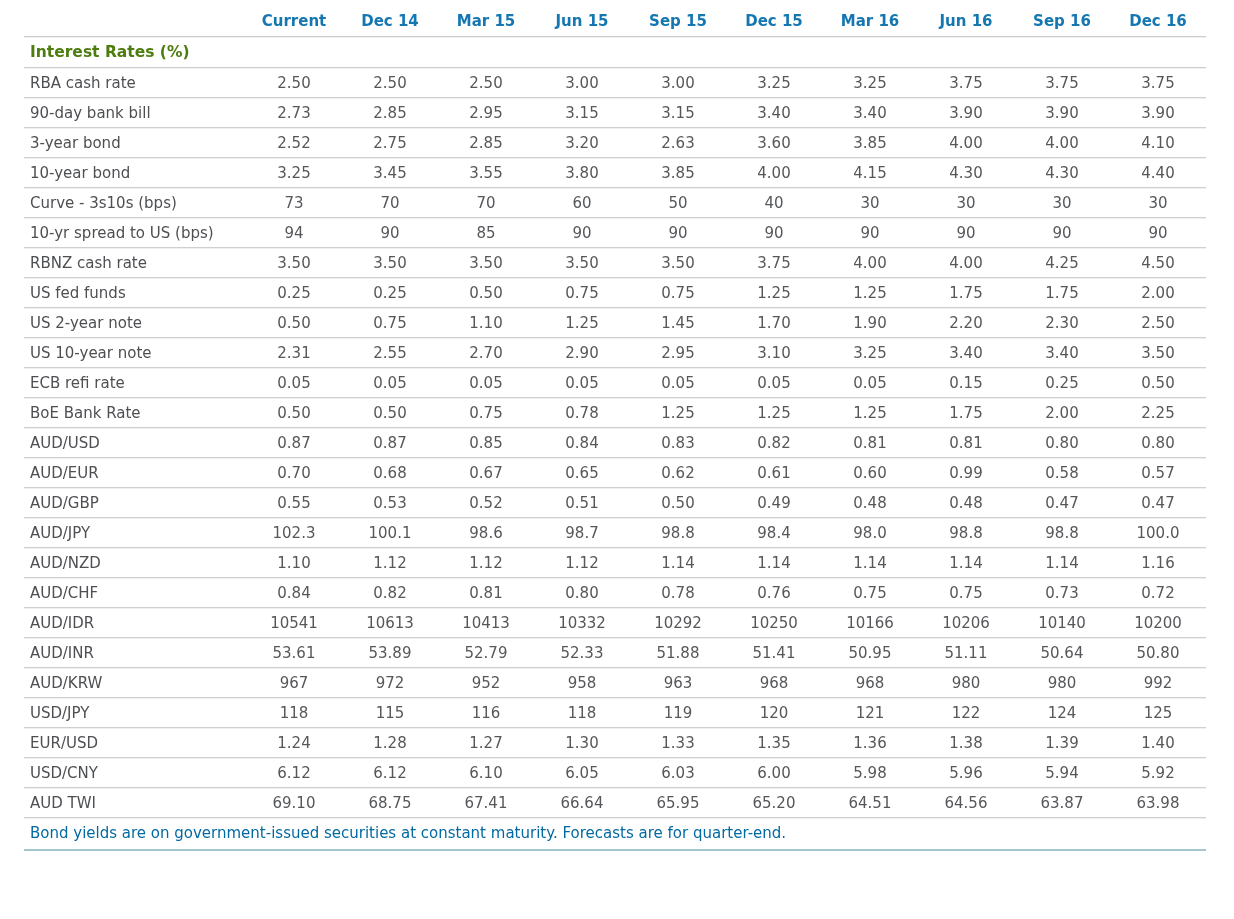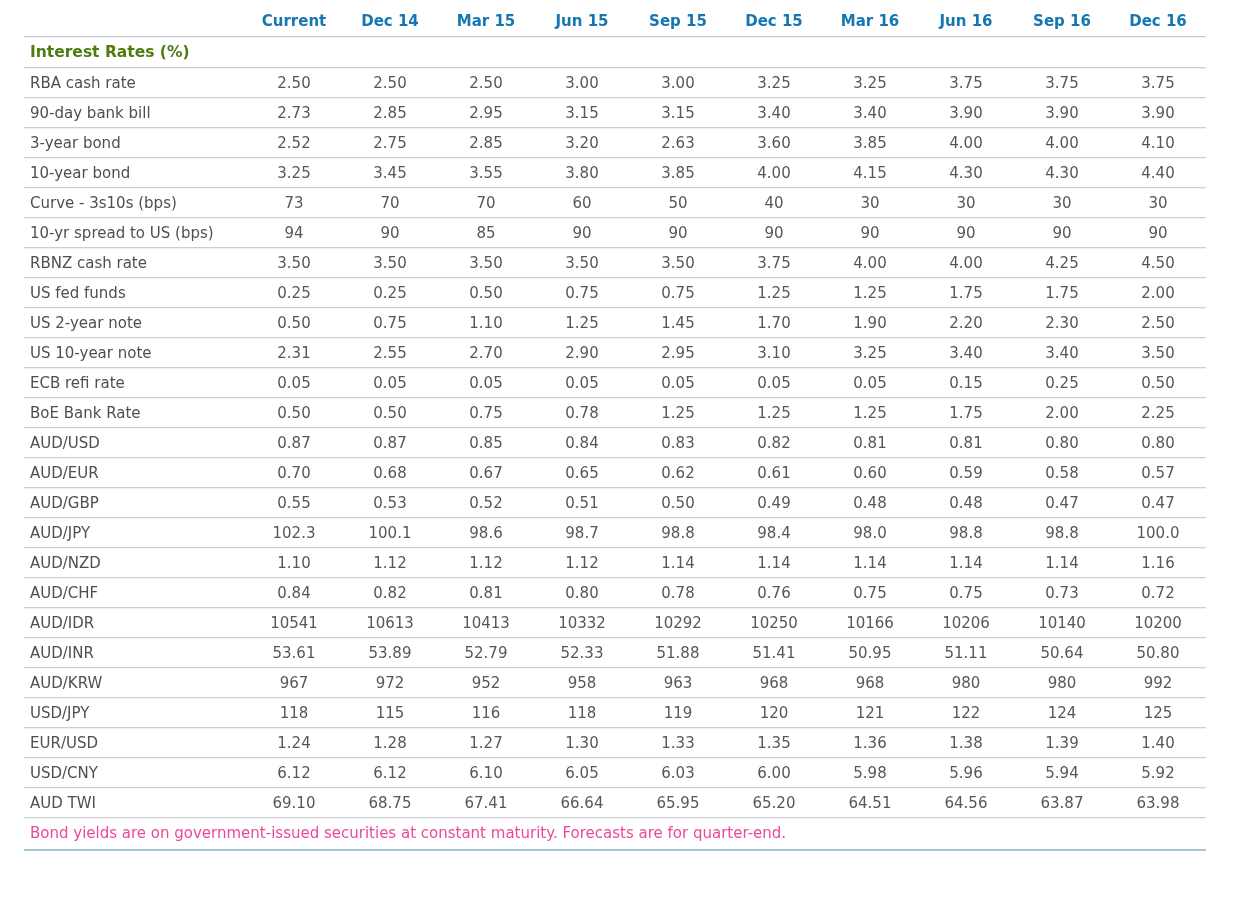--- a/index.html
+++ b/index.html
@@ -67,21 +67,21 @@
     padding-left: 6px;
     color: #4d4f52;
   }
   td.cell { text-align: center; }
 
   
   .footnote {
     width: 1182px;
     box-sizing: border-box;
     font-size: 15px;
-    color: #ec4899;
+    color: #0369a1;
     padding: 6px 0 7px 6px;
     border-bottom: 2px solid #a3c6d1;
   }
 </style>
 </head>
 <body>
 
 <div class="page">
   <table class="forecast">
     <colgroup>
@@ -287,21 +287,21 @@
         </tr>
         <tr>
           <td class="row-label">AUD/EUR</td>
           <td class="cell">0.70</td>
           <td class="cell">0.68</td>
           <td class="cell">0.67</td>
           <td class="cell">0.65</td>
           <td class="cell">0.62</td>
           <td class="cell">0.61</td>
           <td class="cell">0.60</td>
-          <td class="cell">0.59</td>
+          <td class="cell">0.99</td>
           <td class="cell">0.58</td>
           <td class="cell">0.57</td>
         </tr>
         <tr>
           <td class="row-label">AUD/GBP</td>
           <td class="cell">0.55</td>
           <td class="cell">0.53</td>
           <td class="cell">0.52</td>
           <td class="cell">0.51</td>
           <td class="cell">0.50</td>

